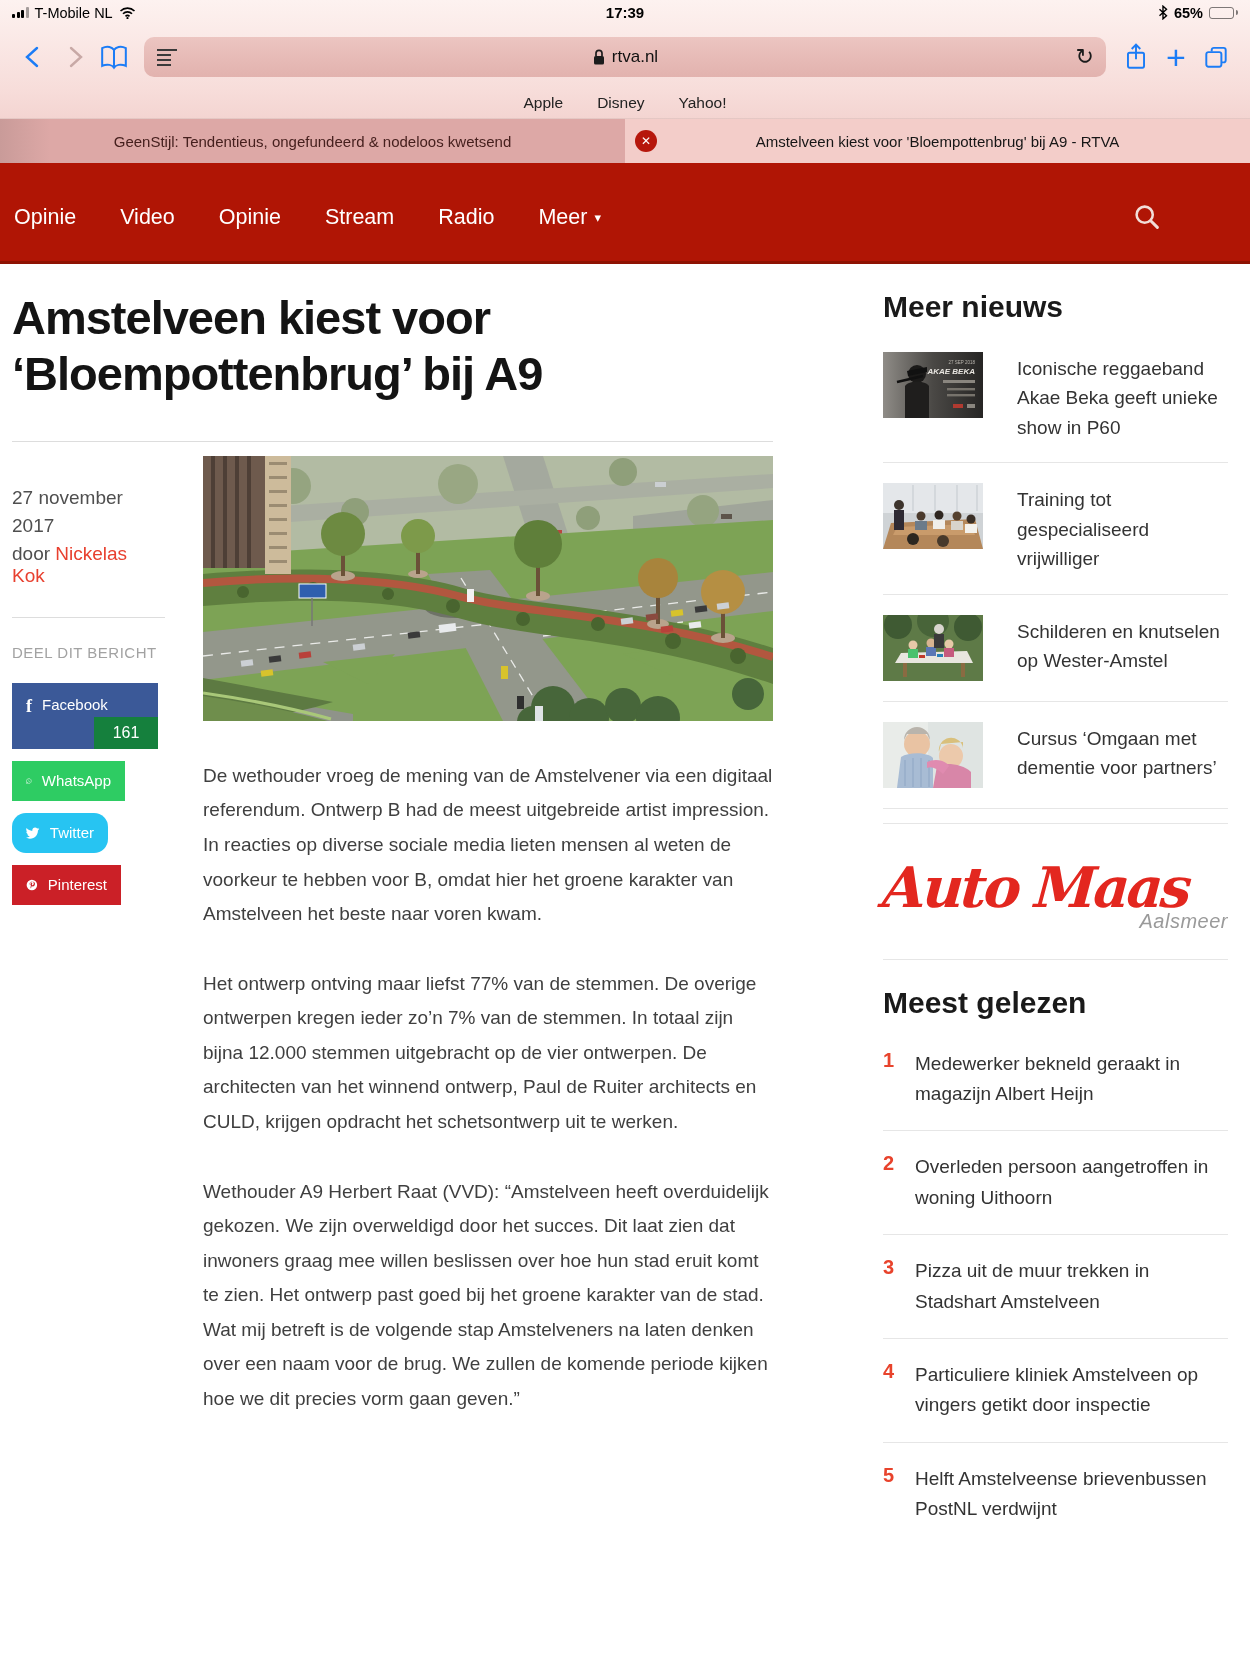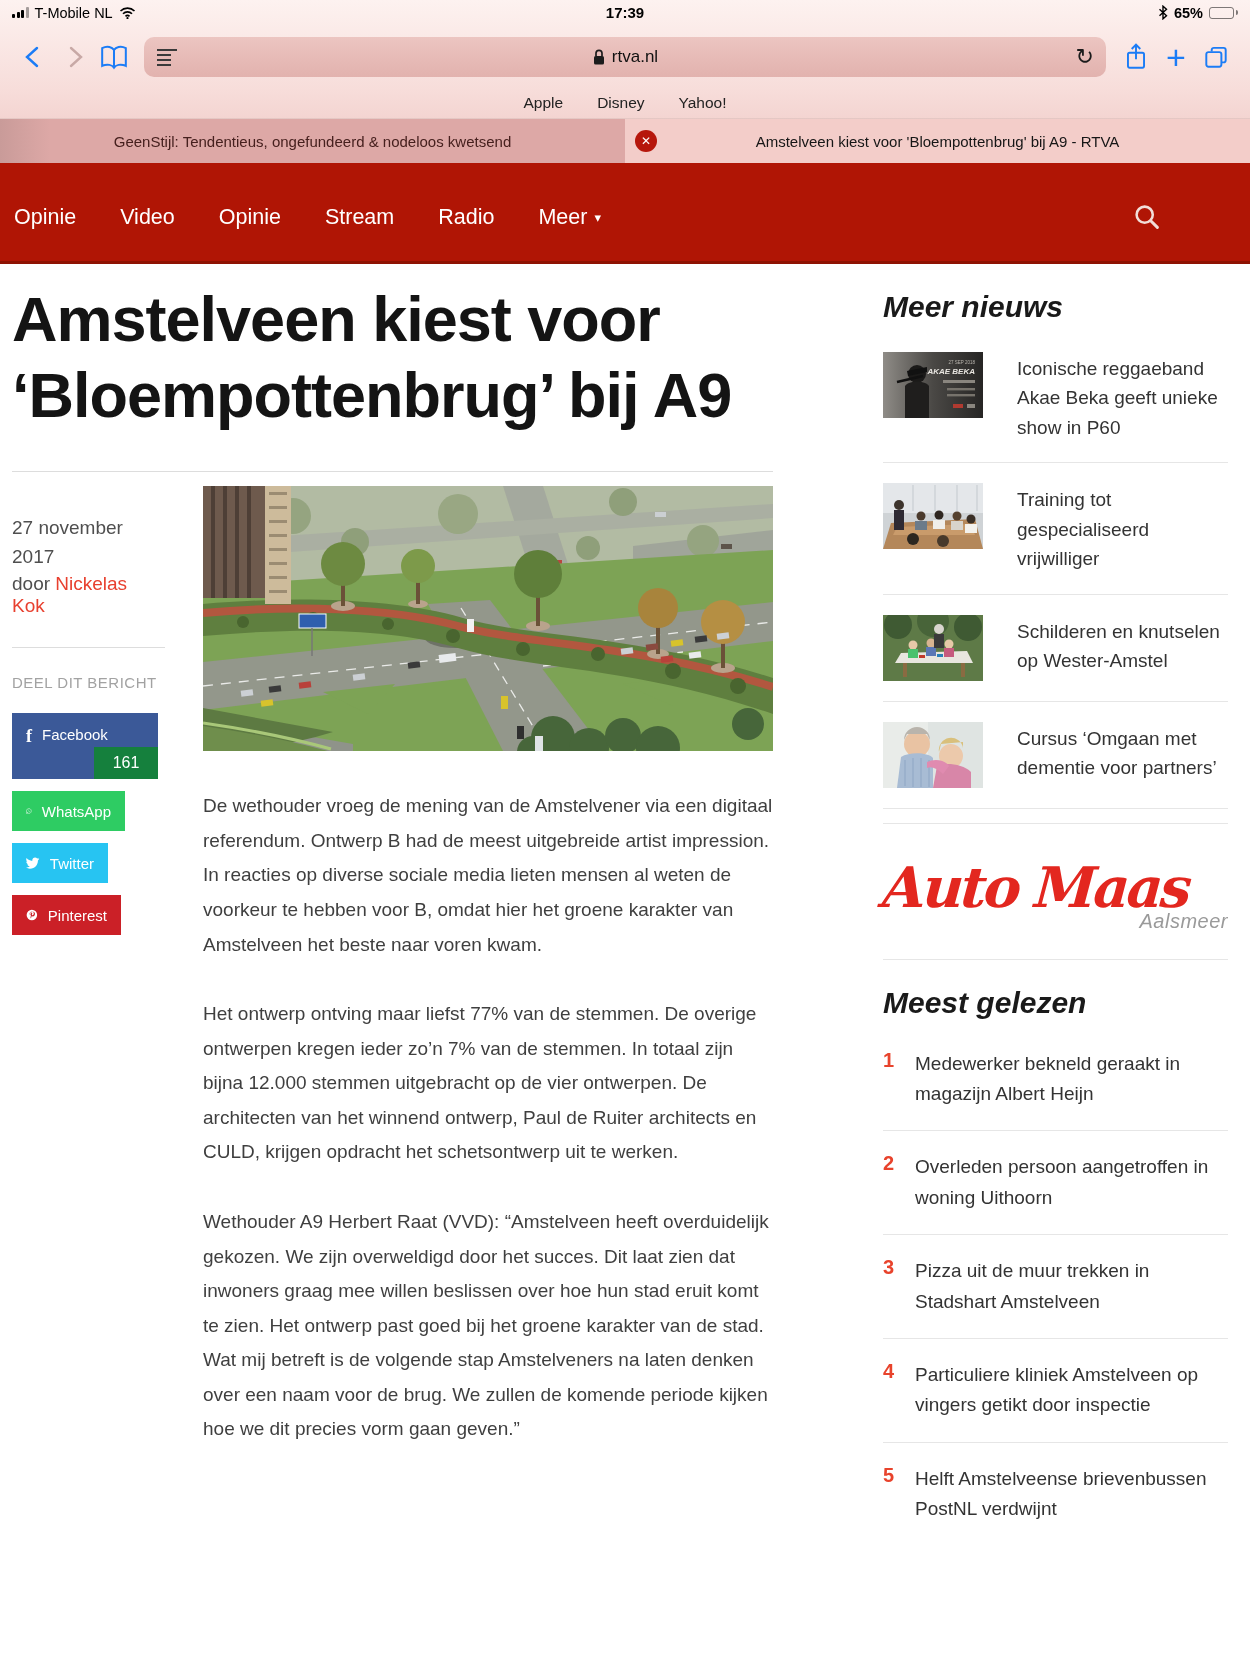--- a/index.html
+++ b/index.html
@@ -48,50 +48,50 @@
   .nav-items { display:flex; gap:44px; font-size:21.5px; color:#fff; align-items:center; }
   .nav-more { display:flex; align-items:center; gap:7px; }
   .nav-caret { font-size:13px; }
   .nav-search { margin-left:auto; margin-right:74px; }
 
   
   .content { display:flex; padding:0 12px; }
   .main-col { width:761px; }
   .side-col { width:345px; margin-left:110px; }
 
-  h1.headline { font-size:63px; line-height:1.2; letter-spacing:-1px; color:#141414;
-                font-weight:700; margin-top:18px; max-width:740px; }
+  h1.headline { font-size:47px; line-height:1.2; letter-spacing:-1px; color:#141414;
+                font-weight:700; margin-top:26px; max-width:740px; }
   .hl-rule { border:none; border-top:1px solid #ddd; margin-top:38px; }
 
   .article-row { display:flex; margin-top:14px; }
   .meta-col { width:153px; padding-top:28px; }
   .article-col { width:570px; margin-left:38px; padding-top:0; }
 
   .pub-date { font-size:19px; color:#4f4f4f; line-height:1.5; }
   .byline { font-size:19px; color:#4f4f4f; margin-top:2px; }
   .author-link { color:#e8402f; }
   .meta-rule { border:none; border-top:1px solid #ddd; margin:30px 0 26px; }
   .share-heading { font-size:15px; color:#a2a2a2; letter-spacing:.5px; margin-bottom:22px; }
 
   .share-btn { display:flex; align-items:center; gap:10px; color:#fff; font-size:15px;
                border:none; cursor:pointer; margin-bottom:12px; padding:0 14px; }
   .btn-facebook { width:146px; height:66px; background:#3b5998; position:relative; align-items:flex-start; padding-top:13px; }
   .fb-count { position:absolute; right:0; bottom:0; width:64px; height:32px; background:#15803d;
               display:flex; align-items:center; justify-content:center; font-size:16px; }
   .btn-whatsapp { width:113px; height:40px; background:#2ecc63; }
-  .btn-twitter { width:96px; height:40px; background:#27c4f2; }
+  .btn-twitter { width:96px; height:40px; background:#27c4f2;border-radius:14px; }
   .btn-pinterest { width:109px; height:40px; background:#cb2027; }
   .fb-f { font-weight:700; font-size:18px; font-family:"Liberation Serif",serif; }
 
   .article-image { width:570px; height:265px; display:block; }
   .article-body { margin-top:38px; }
   .article-body p { font-size:19px; line-height:1.82; color:#3f3f3f; margin-bottom:35px; max-width:570px; }
 
   
-  .side-heading { font-size:30px; font-weight:700; color:#1a1a1a; margin:26px 0 8px;font-style:italic; }
+  .side-heading { font-size:30px; font-weight:700; color:#1a1a1a; margin:26px 0 8px; }
   .news-item { display:flex; gap:34px; padding:20px 0; border-bottom:1px solid #e6e6e6; cursor:pointer; }
   .news-item:last-of-type { border-bottom:none; }
   .news-thumb { width:100px; height:66px; flex:0 0 auto; display:block; }
   .news-title { font-size:19px; color:#333; line-height:1.55; padding-top:2px; }
 
   .ad-block { border-top:1px solid #e6e6e6; border-bottom:1px solid #e6e6e6;
               padding:30px 0 26px; margin-top:14px; cursor:pointer; }
   .ad-name { font-family:"DejaVu Serif", serif; font-style:italic; font-weight:700;
              font-size:56px; color:#e3271f; letter-spacing:-3px; white-space:nowrap;
              transform:skewX(-4deg); }

